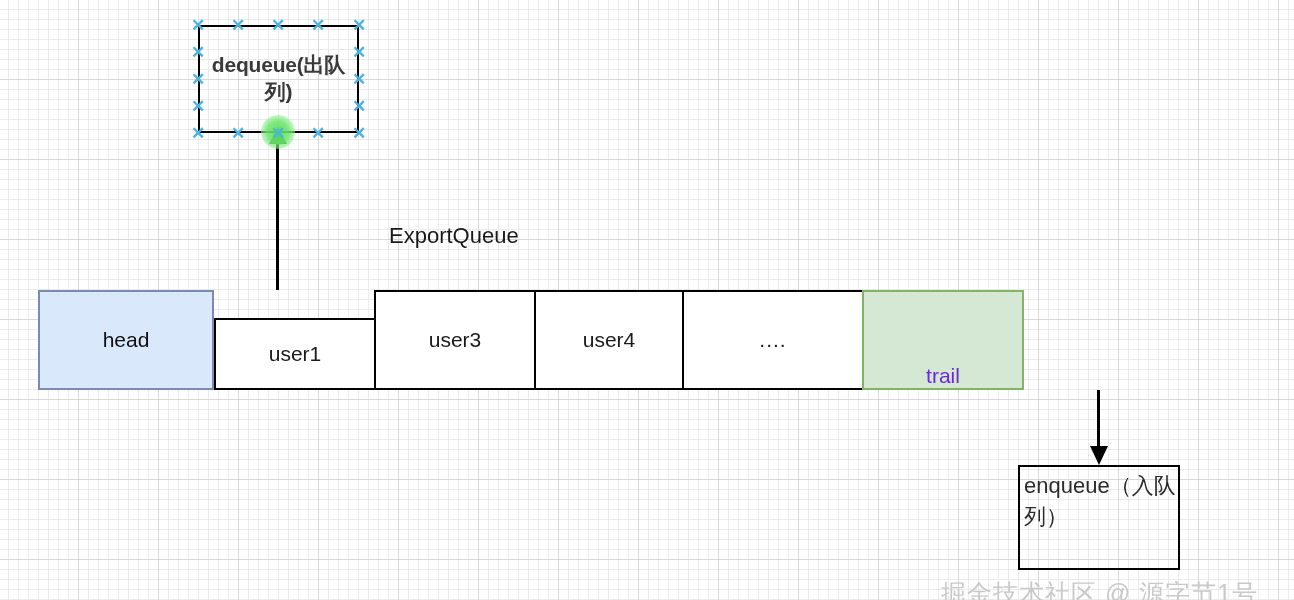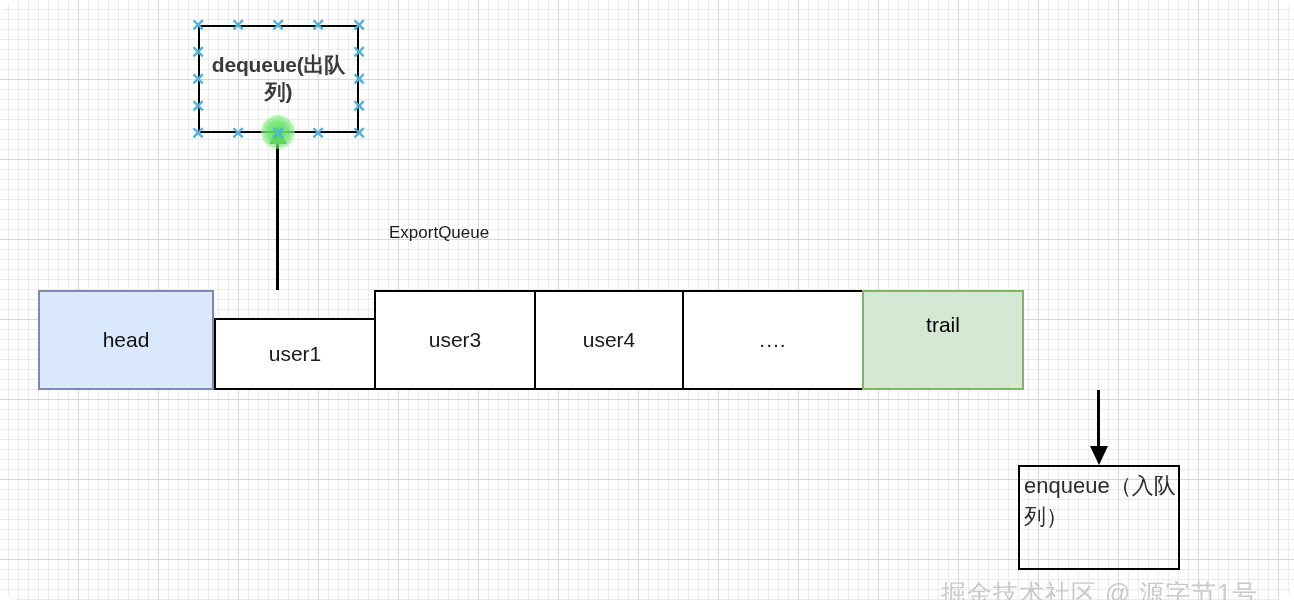--- a/index.html
+++ b/index.html
@@ -14,21 +14,20 @@
     overflow: hidden;
     background-color: #ffffff;
     background-image:
       linear-gradient(to right, rgba(200,200,200,0.55) 1px, transparent 1px),
       linear-gradient(to bottom, rgba(200,200,200,0.55) 1px, transparent 1px),
       linear-gradient(to right, rgba(233,233,233,0.9) 1px, transparent 1px),
       linear-gradient(to bottom, rgba(233,233,233,0.9) 1px, transparent 1px);
     background-size: 80px 80px, 80px 80px, 10px 10px, 10px 10px;
     background-position: -2px -1px, -2px -1px, -2px -1px, -2px -1px;
     font-family: "Liberation Sans", "DejaVu Sans", sans-serif;
-    border-radius: 20px;
   }
 
   .node { position: absolute; box-sizing: border-box; }
 
   
   #dequeue-box {
     left: 198px; top: 25px; width: 161px; height: 108px;
     border: 2px solid #000000;
     background: transparent;
     display: flex; align-items: center; justify-content: center;
@@ -65,21 +64,21 @@
     background: radial-gradient(circle,
       rgba(84,219,84,0.95) 0%,
       rgba(110,230,110,0.85) 45%,
       rgba(150,240,150,0.55) 70%,
       rgba(180,245,180,0.0) 100%);
   }
 
   
   #export-queue-label {
     left: 389px; top: 223px;
-    font-size: 17px;
+    font-size: 22px;
     color: #1a1a1a;
     white-space: nowrap;
   }
 
   
   #queue-row {
     left: 38px; top: 290px;
     width: 1142px; height: 100px;
     display: flex;
   }
@@ -98,22 +97,22 @@
     border-color: #7b8ab0;
     border-right-width: 2px;
     color: #101010;
   }
   .cell.after-head { border-left-width: 0; margin-top: 28px; }
   .cell.trail {
     background: #d5e8d4;
     border-color: #82b366;
     border-right-width: 2px;
     border-left-width: 2px;
-    color: #000000;
-    align-items: flex-start;
+    color: #6d28d9;
+    align-items: flex-end;
     padding-top: 21px;
   }
   .cell.dots { font-size: 21px; letter-spacing: 1px; }
 
   
   #enqueue-box {
     left: 1018px; top: 465px; width: 162px; height: 105px;
     border: 2px solid #000000;
     background: transparent;
     font-size: 22px;

